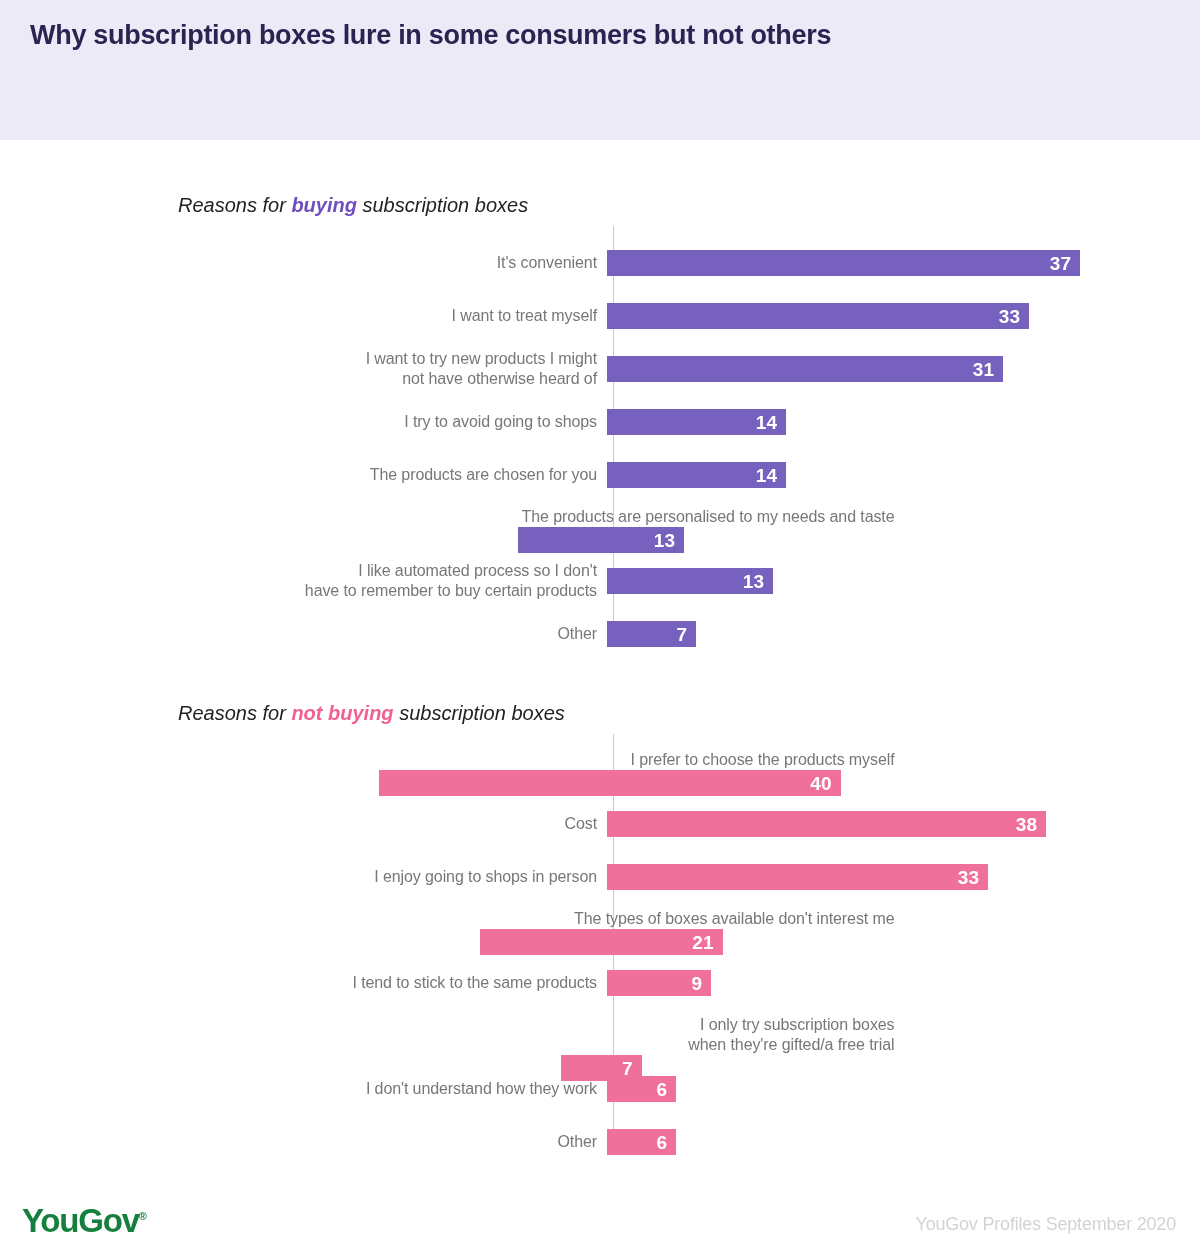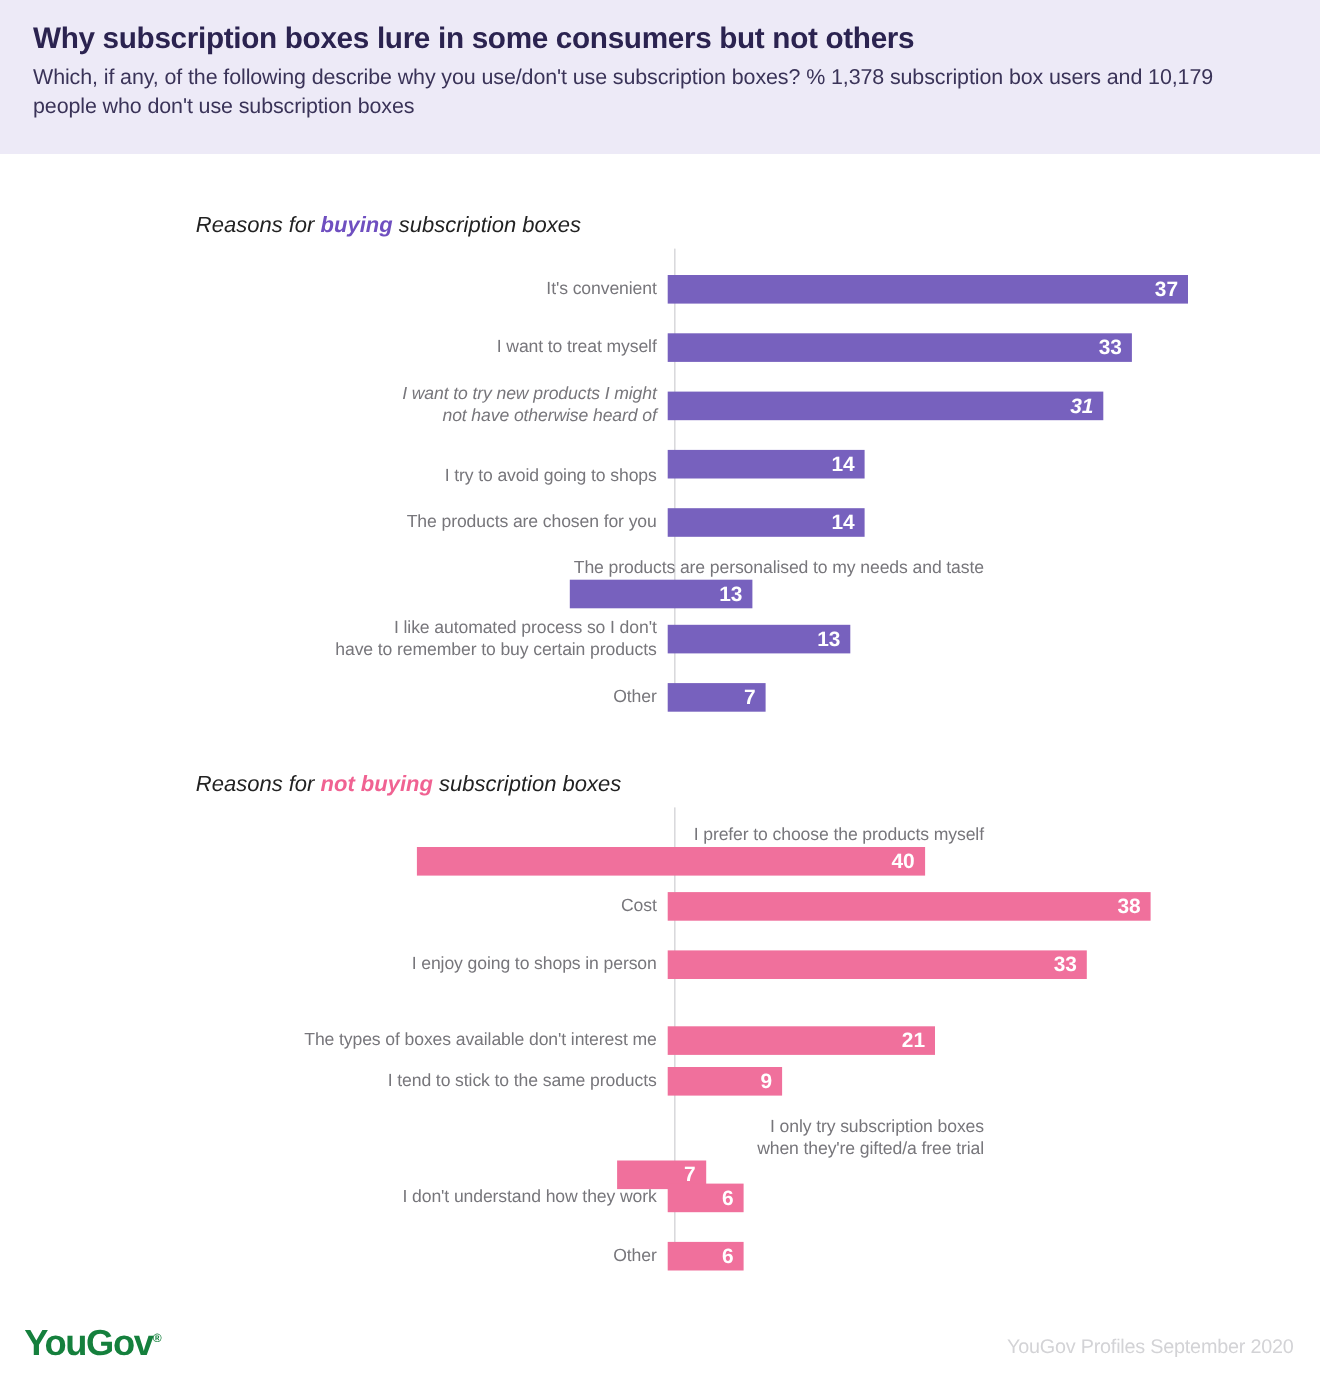--- a/index.html
+++ b/index.html
@@ -157,21 +157,20 @@
     font-size: 18px;
     color: #D3D3D6;
     letter-spacing: -0.2px;
   }
 </style>
 </head>
 <body>
 
 <div class="header">
   <h1 class="header-title">Why subscription boxes lure in some consumers but not others</h1>
-  <p class="header-sub">Which, if any, of the following describe why you use/don't use subscription boxes? % 1,378 subscription box users and 10,179 people who don't use subscription boxes</p>
 </div>
 
 <div class="chart-block" id="chart-buying">
   <div class="chart-heading">
     <span>Reasons for </span><span class="accent accent-purple">buying</span><span> subscription boxes</span>
   </div>
   <div class="plot">
     <div class="axis-line"></div>
     <div id="bars-buying">
         <div class="bar-row" style="top: 16px;">
@@ -183,30 +182,30 @@
           </div>
         </div>
         <div class="bar-row" style="top: 69px;">
           <div class="bar-label">I want to treat myself</div>
           <div class="bar-wrap">
             <div class="bar bar-purple" style="width: 422px;">
               <span class="bar-value">33</span>
             </div>
           </div>
         </div>
-        <div class="bar-row" style="top: 122px; font-style: italic;">
+        <div class="bar-row" style="top: 122px;">
           <div class="bar-label">I want to try new products I might
 not have otherwise heard of</div>
           <div class="bar-wrap">
             <div class="bar bar-purple" style="width: 396px;">
               <span class="bar-value">31</span>
             </div>
           </div>
         </div>
-        <div class="bar-row" style="top: 175px; align-items: flex-end;">
+        <div class="bar-row" style="top: 175px;">
           <div class="bar-label">I try to avoid going to shops</div>
           <div class="bar-wrap">
             <div class="bar bar-purple" style="width: 179px;">
               <span class="bar-value">14</span>
             </div>
           </div>
         </div>
         <div class="bar-row" style="top: 228px;">
           <div class="bar-label">The products are chosen for you</div>
           <div class="bar-wrap">
@@ -268,21 +267,21 @@
           </div>
         </div>
         <div class="bar-row" style="top: 122px;">
           <div class="bar-label">I enjoy going to shops in person</div>
           <div class="bar-wrap">
             <div class="bar bar-pink" style="width: 381px;">
               <span class="bar-value">33</span>
             </div>
           </div>
         </div>
-        <div class="bar-row" style="top: 191px;">
+        <div class="bar-row" style="top: 175px; flex-direction: column;">
           <div class="bar-label">The types of boxes available don't interest me</div>
           <div class="bar-wrap">
             <div class="bar bar-pink" style="width: 243px;">
               <span class="bar-value">21</span>
             </div>
           </div>
         </div>
         <div class="bar-row" style="top: 228px;">
           <div class="bar-label">I tend to stick to the same products</div>
           <div class="bar-wrap">

